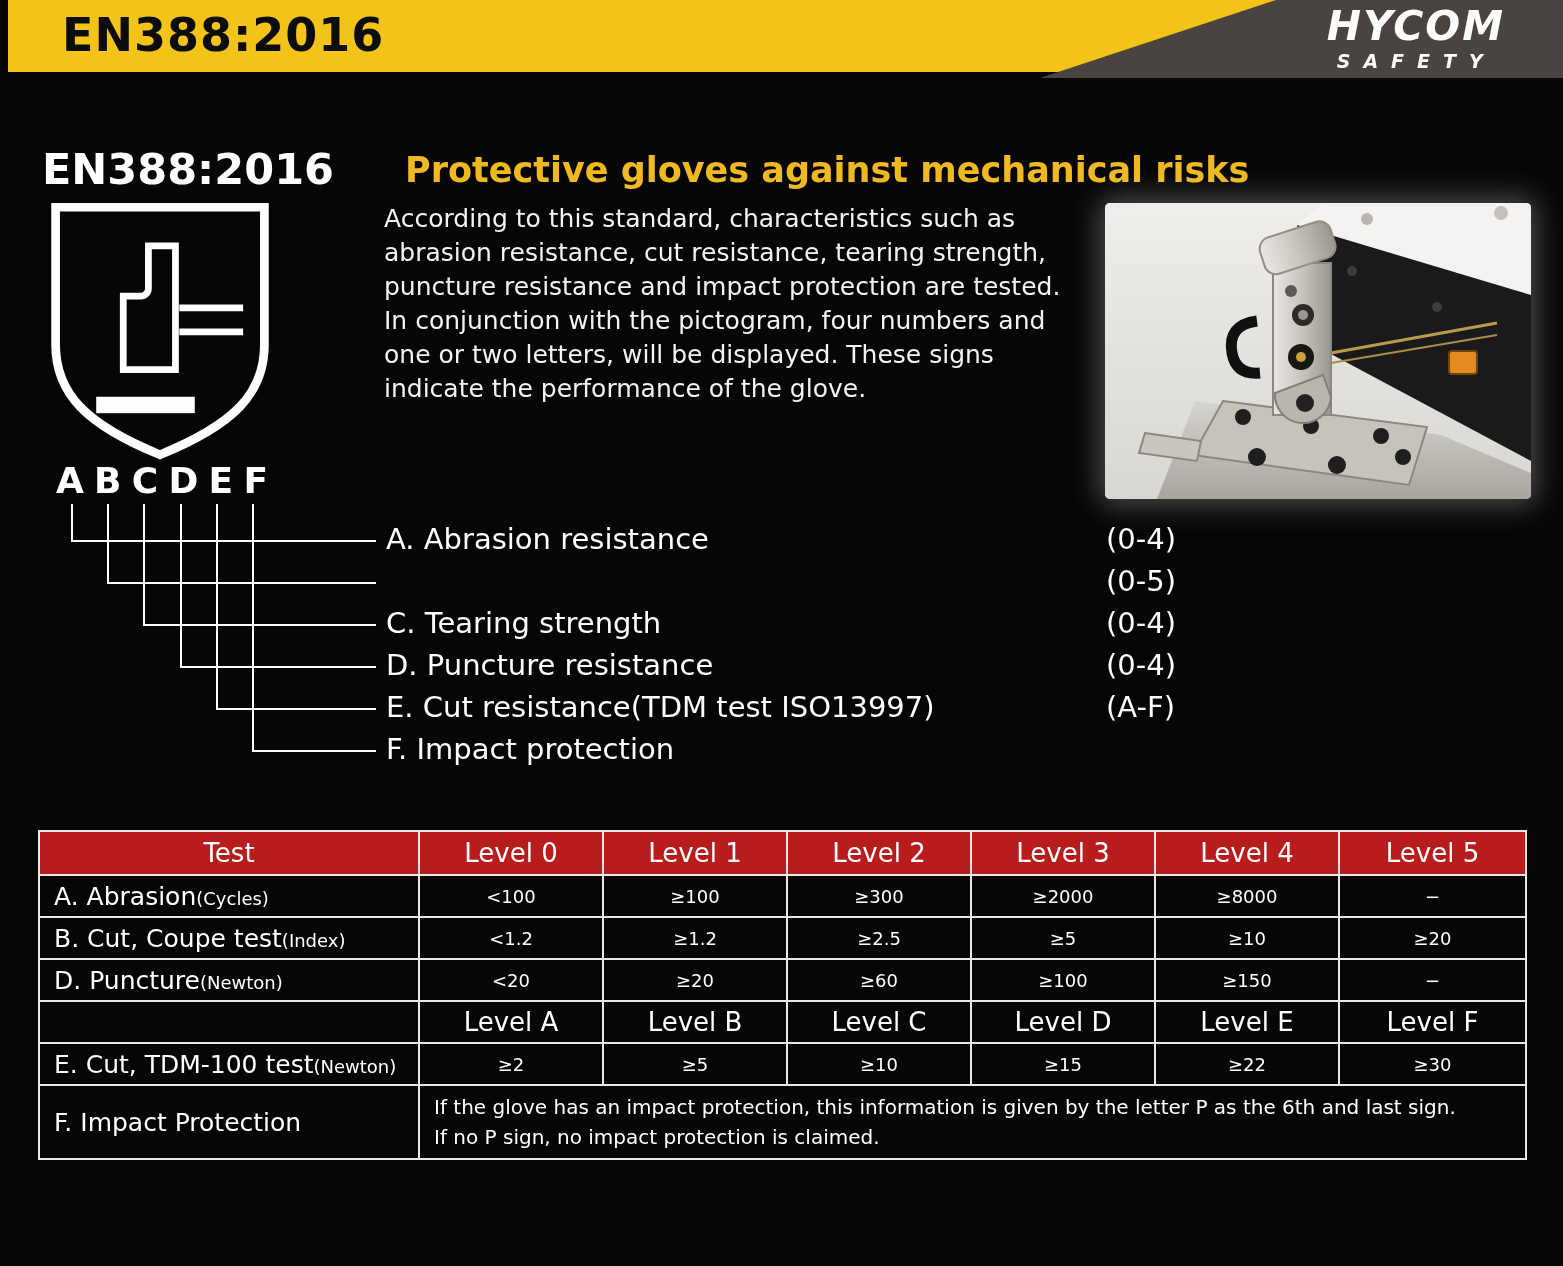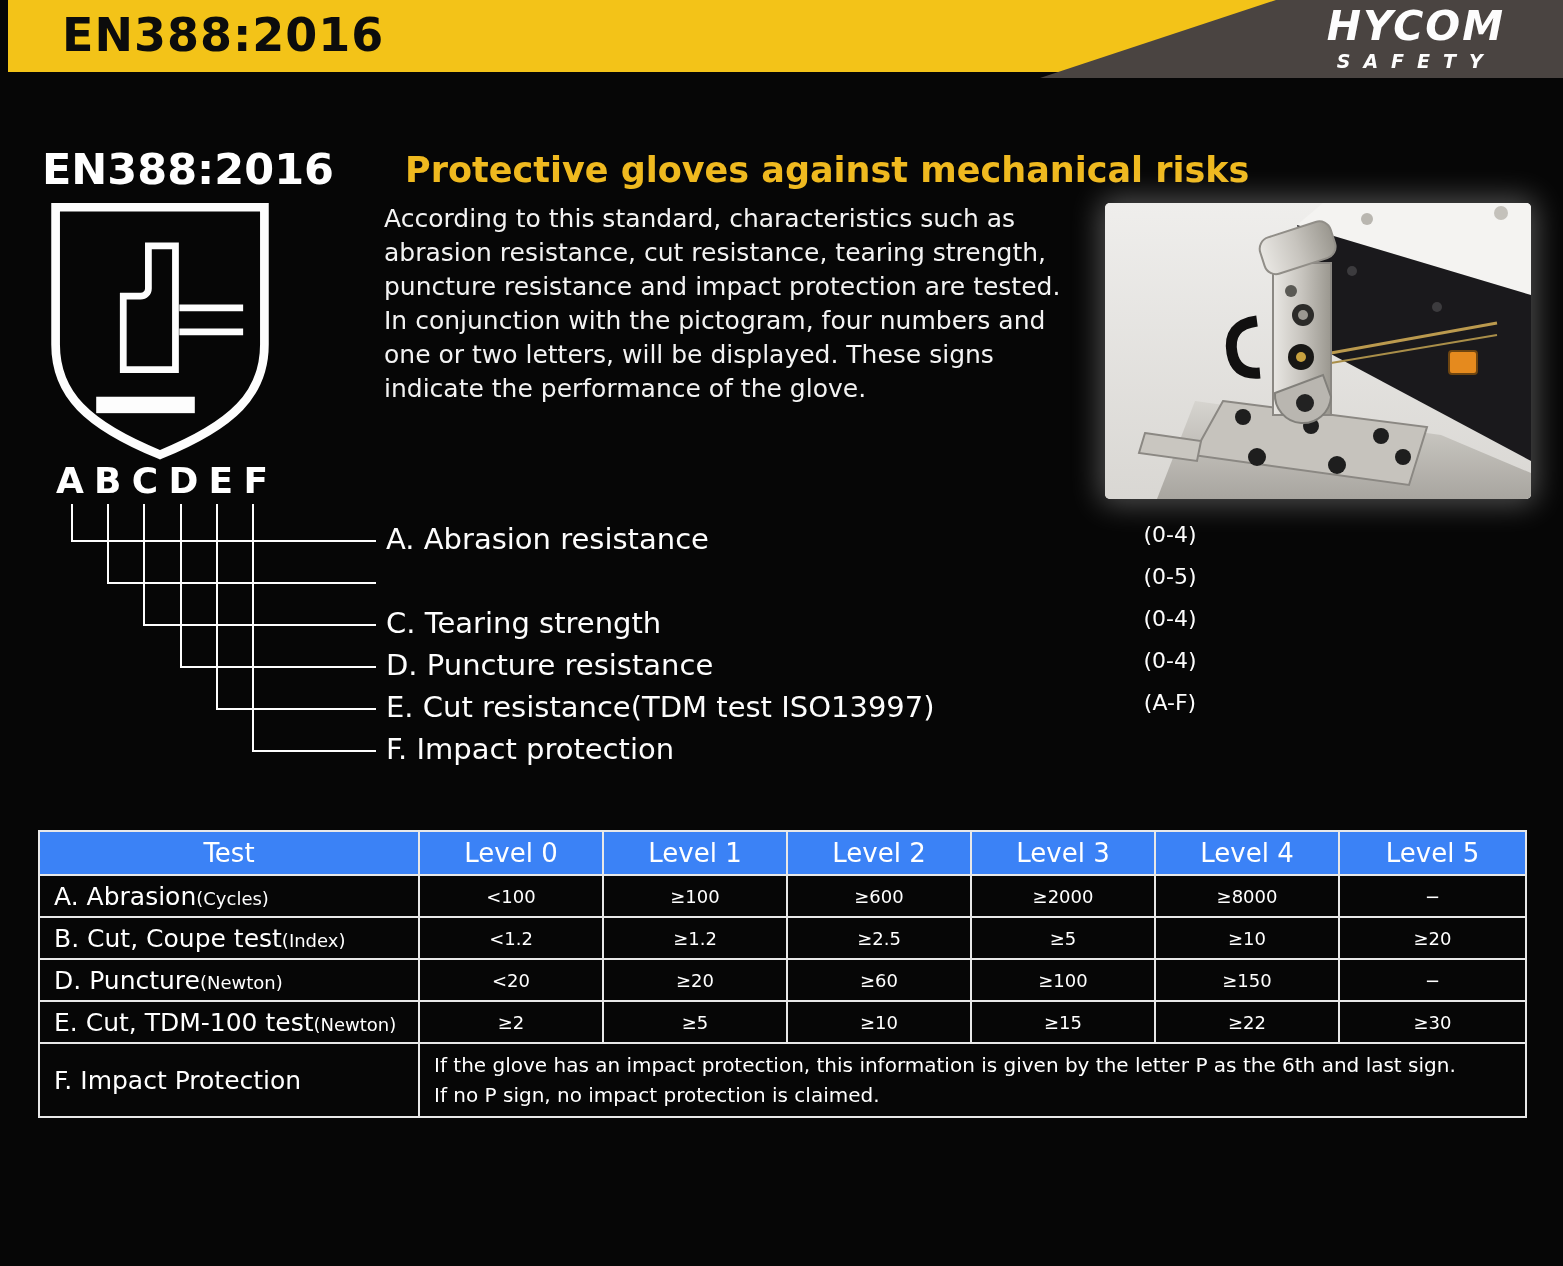--- a/index.html
+++ b/index.html
@@ -22,35 +22,35 @@
   
   .std-title { position:absolute; left:42px; top:144px; font-size:43px; font-weight:800; color:#fff; }
   .shield-wrap { position:absolute; left:44px; top:198px; }
   .letters { position:absolute; left:56px; top:460px; width:212px; display:flex; justify-content:space-between;
     font-size:36px; font-weight:800; color:#fff; }
 
   
   .connector { position:absolute; background:#fdfdfd; }
 
   .diagram-item  { position:absolute; left:386px; font-size:29px; color:#fdfdfd; white-space:nowrap; }
-  .diagram-range { position:absolute; left:1106px; width:128px; text-align:center; font-size:22px; color:#fdfdfd; }
+  .diagram-range { position:absolute; left:1106px; width:128px; text-align:left; font-size:29px; color:#fdfdfd; }
 
   
   .headline { position:absolute; left:384px; top:150px; font-size:35px; font-weight:800; color:#efb91f; white-space:nowrap;margin-left:21px; }
   .intro-para { position:absolute; left:384px; top:202px; width:760px; font-size:25px; line-height:1.36;
     color:#f3f3f3; white-space:pre-line; }
 
   
   .photo { position:absolute; left:1105px; top:203px; width:426px; height:296px; border-radius:5px;
     overflow:hidden; box-shadow:0 0 30px 5px rgba(255,255,255,0.30); background:#e3e1de; }
 
   
   .spec-table { position:absolute; left:38px; top:830px; width:1487px; border-collapse:collapse; table-layout:fixed; }
   .spec-table th, .spec-table td { border:2px solid #e8e8e8; color:#fff; overflow:hidden; }
-  .spec-table thead th { background:#3b82f6; font-weight:400; font-size:26px; height:40px; }
+  .spec-table thead th { background:#b91c1c; font-weight:400; font-size:26px; height:40px; }
   .spec-table tr { height:42px; }
   .lbl { text-align:left; padding-left:14px; font-size:25px; white-space:nowrap; }
   .unit { font-size:18px; }
   .val { text-align:center; font-size:18px; }
   .subhead { text-align:center; font-size:26px; }
   .impact-row { height:92px; }
   .impact-text { font-size:20px; line-height:1.5; padding:6px 14px; text-align:left; }
   .impact-text span { display:block; }
 </style>
 </head>
@@ -203,21 +203,21 @@
         <th>Level 3</th>
         <th>Level 4</th>
         <th>Level 5</th>
       </tr>
     </thead>
     <tbody>
       <tr>
         <td class="lbl"><span>A. Abrasion</span><span class="unit">(Cycles)</span></td>
         <td class="val">&lt;100</td>
         <td class="val">≥100</td>
-        <td class="val">≥600</td>
+        <td class="val">≥300</td>
         <td class="val">≥2000</td>
         <td class="val">≥8000</td>
         <td class="val">−</td>
       </tr>
       <tr>
         <td class="lbl"><span>B. Cut, Coupe test</span><span class="unit">(Index)</span></td>
         <td class="val">&lt;1.2</td>
         <td class="val">≥1.2</td>
         <td class="val">≥2.5</td>
         <td class="val">≥5</td>
@@ -227,20 +227,29 @@
       <tr>
         <td class="lbl"><span>D. Puncture</span><span class="unit">(Newton)</span></td>
         <td class="val">&lt;20</td>
         <td class="val">≥20</td>
         <td class="val">≥60</td>
         <td class="val">≥100</td>
         <td class="val">≥150</td>
         <td class="val">−</td>
       </tr>
       <tr>
+        <td class="lbl"></td>
+        <td class="subhead">Level A</td>
+        <td class="subhead">Level B</td>
+        <td class="subhead">Level C</td>
+        <td class="subhead">Level D</td>
+        <td class="subhead">Level E</td>
+        <td class="subhead">Level F</td>
+      </tr>
+      <tr>
         <td class="lbl"><span>E. Cut, TDM-100 test</span><span class="unit">(Newton)</span></td>
         <td class="val">≥2</td>
         <td class="val">≥5</td>
         <td class="val">≥10</td>
         <td class="val">≥15</td>
         <td class="val">≥22</td>
         <td class="val">≥30</td>
       </tr>
       <tr class="impact-row">
         <td class="lbl">F. Impact Protection</td>

